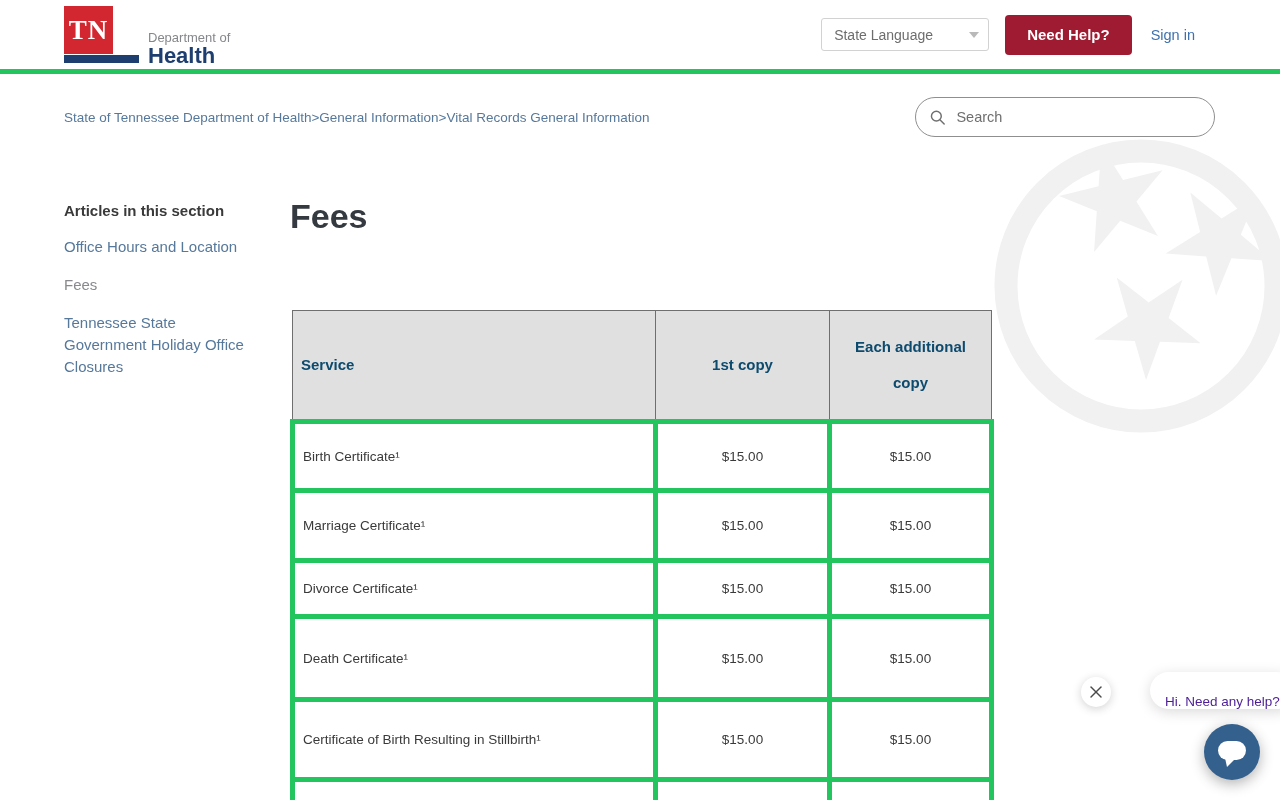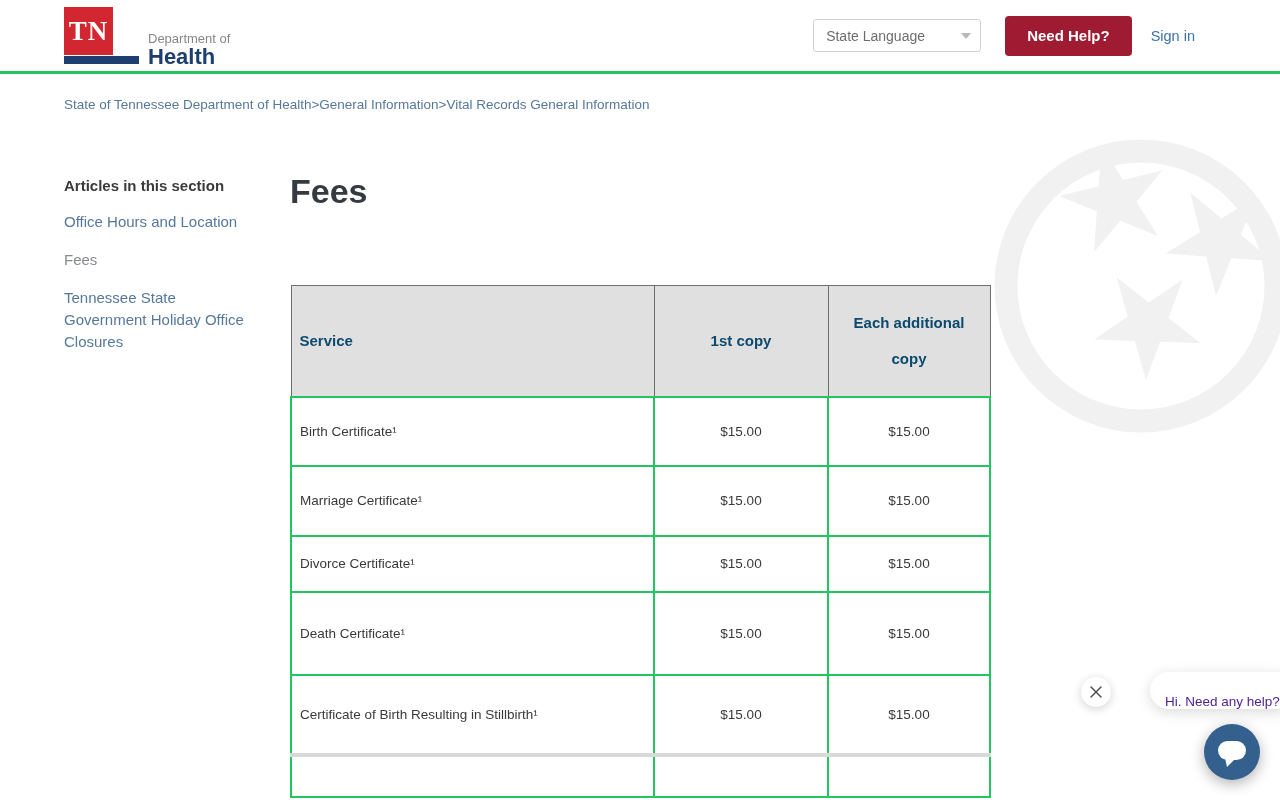--- a/index.html
+++ b/index.html
@@ -6,21 +6,21 @@
   html,body { margin:0; padding:0; }
   body {
     width:1280px; height:800px; overflow:hidden; position:relative;
     background:#ffffff; font-family:"Liberation Sans", sans-serif; color:#3a3a3a;
   }
 
   
   .topbar {
     height:74px; display:flex; align-items:center;
     padding:0 85px 0 64px; background:#fff;
-    border-bottom:3px solid #22c55e; position:relative; z-index:2;
+    border-bottom:5px solid #22c55e; position:relative; z-index:2;
   }
   .logo { display:flex; align-items:flex-end; cursor:pointer; }
   .logo-left { display:flex; flex-direction:column; }
   .tn-square {
     width:49px; height:48px; background:#d22730; color:#fff;
     font-family:"Liberation Serif", serif; font-weight:bold; font-size:27px;
     display:flex; align-items:center; justify-content:center; letter-spacing:1px;
   }
   .logo-bar { width:75px; height:8px; background:#1d3e6e; margin-top:1px; }
   .logo-text { margin-left:9px; margin-bottom:-3px; display:flex; flex-direction:column; }
@@ -28,21 +28,21 @@
   .logo-health { color:#1d3e6e; font-size:22px; font-weight:bold; line-height:21px; }
 
   .topbar-right { margin-left:auto; display:flex; align-items:center; }
   .lang-box {
     width:168px; height:33px; border:1px solid #d2d2d2; border-radius:3px; background:#fff;
     display:flex; align-items:center; justify-content:space-between;
     padding:0 9px 0 12px; color:#6d6d6d; font-size:14px; cursor:pointer;
   }
   .lang-caret { width:0; height:0; border-left:5px solid transparent; border-right:5px solid transparent; border-top:6px solid #b9b9b9; }
   .need-help {
-    margin-left:24px; height:40px; padding:0 22px; background:#9e1b32; border:none;
+    margin-left:16px; height:40px; padding:0 22px; background:#9e1b32; border:none;
     border-radius:4px; color:#fff; font-weight:bold; font-size:15px; cursor:pointer;
     font-family:"Liberation Sans", sans-serif;
   }
   .sign-in { margin-left:19px; color:#3f72ad; font-size:14.5px; text-decoration:none; cursor:pointer; }
 
   
   .crumb-row { display:flex; align-items:center; padding:23px 65px 0 64px; position:relative; z-index:2; }
   .breadcrumb { display:flex; align-items:center; flex-wrap:wrap; font-size:13.5px; }
   .breadcrumb a { color:#56789b; text-decoration:none; cursor:pointer; }
   .crumb-sep { color:#56789b; }
@@ -69,21 +69,21 @@
   .fees-table { border-collapse:collapse; table-layout:fixed; margin-top:74px; background:#fff; }
   .fees-table col.c1 { width:363px; }
   .fees-table col.c2 { width:174px; }
   .fees-table col.c3 { width:162px; }
   .fees-table thead tr { height:111px; }
   .fees-table th {
     background:#e0e0e0; border:1px solid #6f6f6f; font-size:15px; color:#0c4a6e;
     font-weight:bold; line-height:36px; vertical-align:middle; text-align:center; padding:0 10px;
   }
   .fees-table th.service { text-align:left; padding-left:8px; }
-  .fees-table td { border:2px solid #22c55e; font-size:13.5px; color:#3a3a3a; vertical-align:middle; background:#fff; }
+  .fees-table td { border:5px solid #22c55e; font-size:13.5px; color:#3a3a3a; vertical-align:middle; background:#fff; }
   .fees-table td.service { padding-left:8px; }
   .fees-table td.money { text-align:center; }
   .fees-table tbody.rows tr:nth-child(1) { height:69px; }
   .fees-table tbody.rows tr:nth-child(2) { height:70px; }
   .fees-table tbody.rows tr:nth-child(3) { height:56px;margin-top:8px; }
   .fees-table tbody.rows tr:nth-child(4) { height:83px; }
   .fees-table tbody.rows tr:nth-child(5) { height:80px; }
   .fees-table tr.partial { height:42px; }
   .fees-table tr.partial td { border-top:4px solid #d9d9d9; }
 
@@ -142,20 +142,27 @@
 </div>
 
 <div class="crumb-row">
   <nav class="breadcrumb">
       <a>State of Tennessee Department of Health</a>
       <span class="crumb-sep">&gt;</span>
       <a>General Information</a>
       <span class="crumb-sep">&gt;</span>
       <a>Vital Records General Information</a>
     </nav>
+  <div class="search-pill">
+    <svg width="17" height="17" viewBox="0 0 17 17">
+      <circle cx="7" cy="7" r="5.4" fill="none" stroke="#6f6f6f" stroke-width="1.6"></circle>
+      <line x1="11.2" y1="11.2" x2="15.6" y2="15.6" stroke="#6f6f6f" stroke-width="1.6" stroke-linecap="round"></line>
+    </svg>
+    <input class="search-input" type="text" placeholder="Search" style="">
+  </div>
 </div>
 
 <div class="content">
   <aside class="sidebar">
     <h3 class="sidebar-title">Articles in this section</h3>
     <nav class="sidebar-list">
         <a>Office Hours and Location</a>
         <a class="current">Fees</a>
         <a>Tennessee State Government Holiday Office Closures</a>
       </nav>

